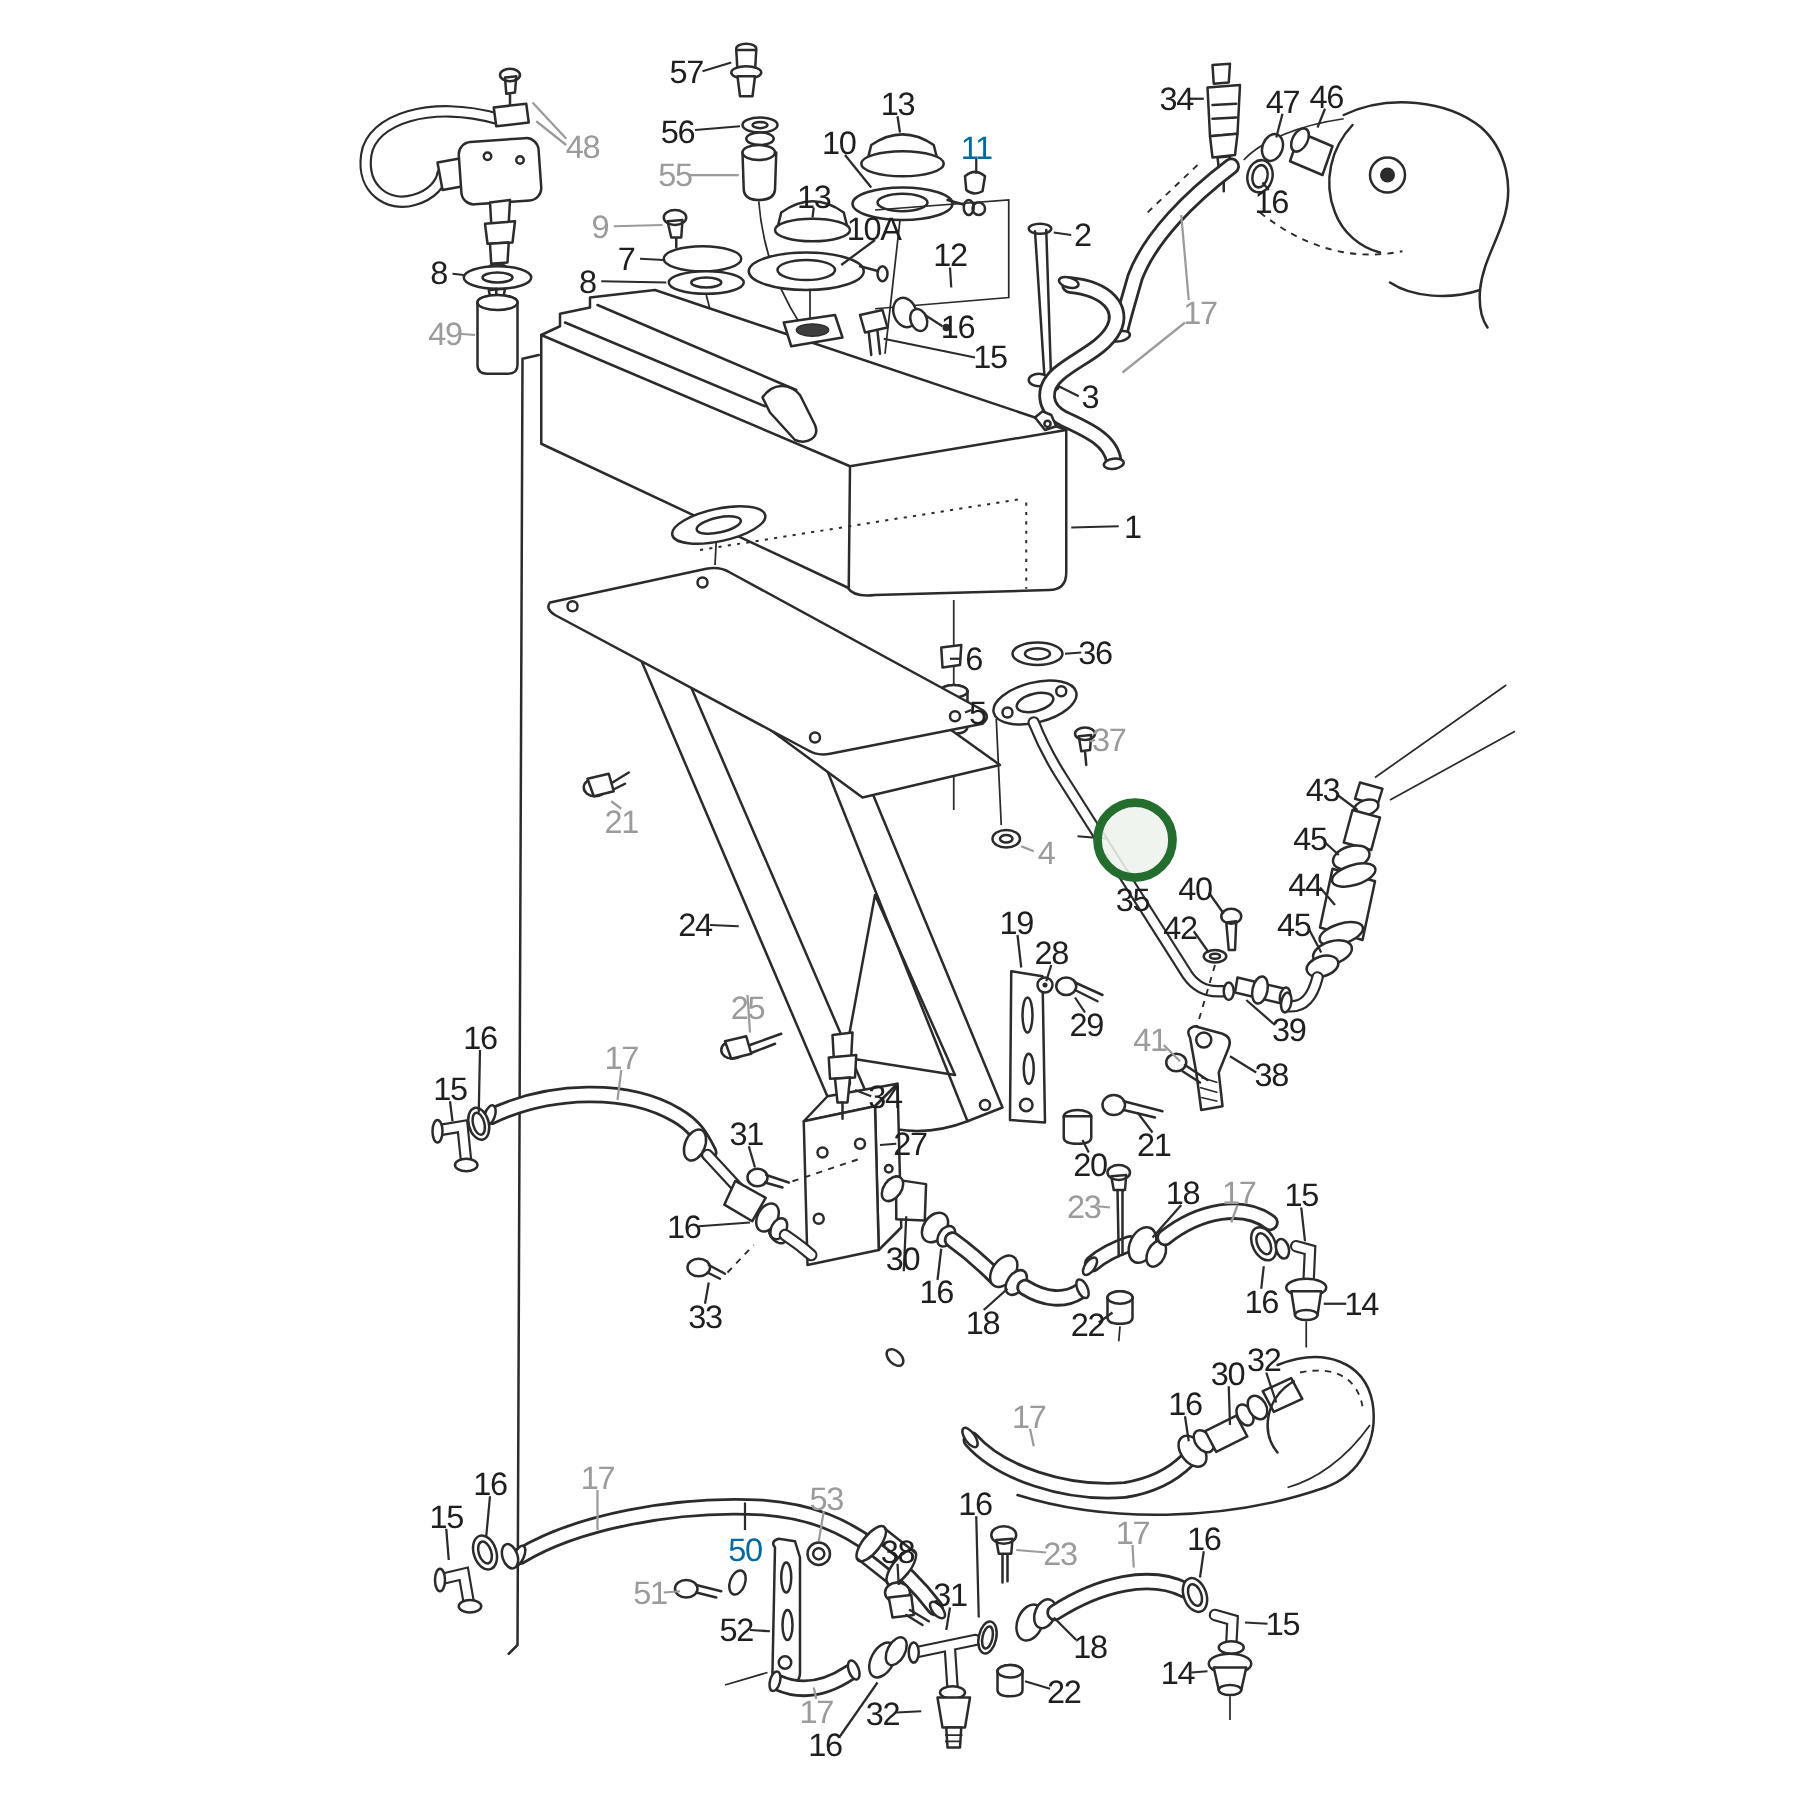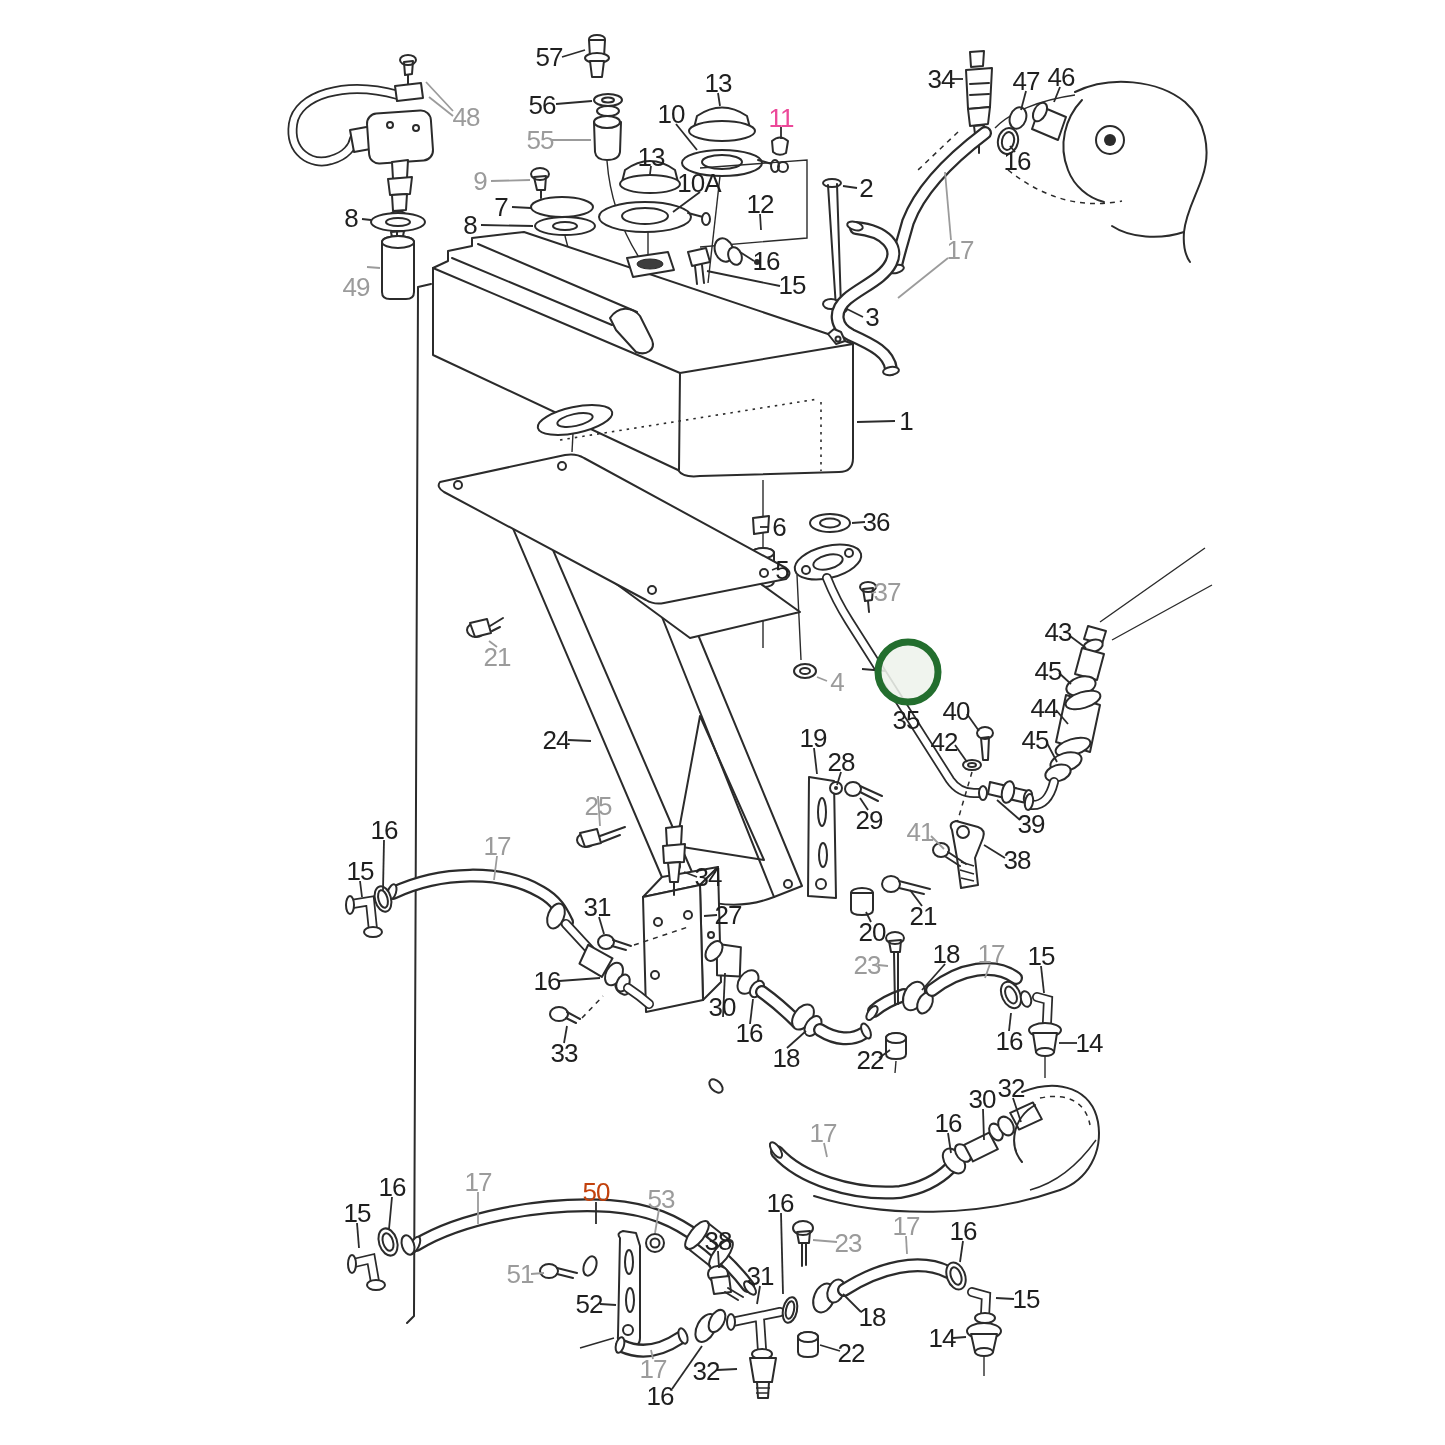--- a/index.html
+++ b/index.html
@@ -537,35 +537,35 @@
     <circle id="highlight-circle" cx="908" cy="672" r="30" fill="#eef3ec" fill-opacity="0.88" stroke="#236e2e" stroke-width="7"></circle>
   </svg>
 
   <div id="labels">
       <span class="part-label" style="left: 549px; top: 57px; color: rgb(31, 31, 31);">57</span>
       <span class="part-label" style="left: 542px; top: 105px; color: rgb(31, 31, 31);">56</span>
       <span class="part-label gray" style="left: 540px; top: 140px;">55</span>
       <span class="part-label gray" style="left: 466px; top: 117px;">48</span>
       <span class="part-label" style="left: 718px; top: 83px; color: rgb(31, 31, 31);">13</span>
       <span class="part-label" style="left: 671px; top: 114px; color: rgb(31, 31, 31);">10</span>
-      <span class="part-label" style="left: 781px; top: 118px; color: #ec4899;">11</span>
+      <span class="part-label" style="left: 781px; top: 118px; color: #0369a1;">11</span>
       <span class="part-label" style="left: 941px; top: 79px; color: rgb(31, 31, 31);">34</span>
       <span class="part-label" style="left: 1026px; top: 81px; color: rgb(31, 31, 31);">47</span>
       <span class="part-label" style="left: 1061px; top: 77px; color: rgb(31, 31, 31);">46</span>
       <span class="part-label" style="left: 1017px; top: 161px; color: rgb(31, 31, 31);">16</span>
       <span class="part-label gray" style="left: 480px; top: 181px;">9</span>
       <span class="part-label" style="left: 651px; top: 157px; color: rgb(31, 31, 31);">13</span>
       <span class="part-label" style="left: 699px; top: 183px; color: rgb(31, 31, 31);">10A</span>
       <span class="part-label" style="left: 501px; top: 207px; color: rgb(31, 31, 31);">7</span>
       <span class="part-label" style="left: 351px; top: 218px; color: rgb(31, 31, 31);">8</span>
       <span class="part-label" style="left: 470px; top: 225px; color: rgb(31, 31, 31);">8</span>
       <span class="part-label" style="left: 760px; top: 204px; color: rgb(31, 31, 31);">12</span>
       <span class="part-label" style="left: 866px; top: 188px; color: rgb(31, 31, 31);">2</span>
       <span class="part-label gray" style="left: 960px; top: 250px;">17</span>
-      <span class="part-label gray" style="left: 356px; top: 267px; margin-top: 20px;">49</span>
+      <span class="part-label gray" style="left: 356px; top: 267px;">49</span>
       <span class="part-label" style="left: 766px; top: 261px; color: rgb(31, 31, 31);">16</span>
       <span class="part-label" style="left: 792px; top: 285px; color: rgb(31, 31, 31);">15</span>
       <span class="part-label" style="left: 872px; top: 317px; color: rgb(31, 31, 31);">3</span>
       <span class="part-label" style="left: 906px; top: 421px; color: rgb(31, 31, 31);">1</span>
       <span class="part-label" style="left: 779px; top: 527px; color: rgb(31, 31, 31);">6</span>
       <span class="part-label" style="left: 876px; top: 522px; color: rgb(31, 31, 31);">36</span>
       <span class="part-label" style="left: 782px; top: 570px; color: rgb(31, 31, 31);">5</span>
       <span class="part-label gray" style="left: 887px; top: 592px;">37</span>
       <span class="part-label gray" style="left: 497px; top: 657px;">21</span>
       <span class="part-label gray" style="left: 837px; top: 682px;">4</span>
@@ -603,21 +603,21 @@
       <span class="part-label" style="left: 1089px; top: 1043px; color: rgb(31, 31, 31);">14</span>
       <span class="part-label" style="left: 564px; top: 1053px; color: rgb(31, 31, 31);">33</span>
       <span class="part-label" style="left: 786px; top: 1058px; color: rgb(31, 31, 31);">18</span>
       <span class="part-label" style="left: 870px; top: 1060px; color: rgb(31, 31, 31);">22</span>
       <span class="part-label" style="left: 1011px; top: 1088px; color: rgb(31, 31, 31);">32</span>
       <span class="part-label" style="left: 982px; top: 1099px; color: rgb(31, 31, 31);">30</span>
       <span class="part-label" style="left: 948px; top: 1123px; color: rgb(31, 31, 31);">16</span>
       <span class="part-label gray" style="left: 823px; top: 1133px;">17</span>
       <span class="part-label" style="left: 392px; top: 1187px; color: rgb(31, 31, 31);">16</span>
       <span class="part-label gray" style="left: 478px; top: 1182px;">17</span>
-      <span class="part-label" style="left: 596px; top: 1192px; color: #c2410c; text-align: right;">50</span>
+      <span class="part-label" style="left: 596px; top: 1240px; color: #0369a1; text-align: right;">50</span>
       <span class="part-label gray" style="left: 661px; top: 1199px;">53</span>
       <span class="part-label" style="left: 780px; top: 1203px; color: rgb(31, 31, 31);">16</span>
       <span class="part-label" style="left: 357px; top: 1213px; color: rgb(31, 31, 31);">15</span>
       <span class="part-label" style="left: 718px; top: 1241px; color: rgb(31, 31, 31);">38</span>
       <span class="part-label gray" style="left: 848px; top: 1243px;">23</span>
       <span class="part-label gray" style="left: 906px; top: 1226px;">17</span>
       <span class="part-label" style="left: 963px; top: 1231px; color: rgb(31, 31, 31);">16</span>
       <span class="part-label gray" style="left: 520px; top: 1274px;">51</span>
       <span class="part-label" style="left: 760px; top: 1276px; color: rgb(31, 31, 31);">31</span>
       <span class="part-label" style="left: 1026px; top: 1299px; color: rgb(31, 31, 31);">15</span>

